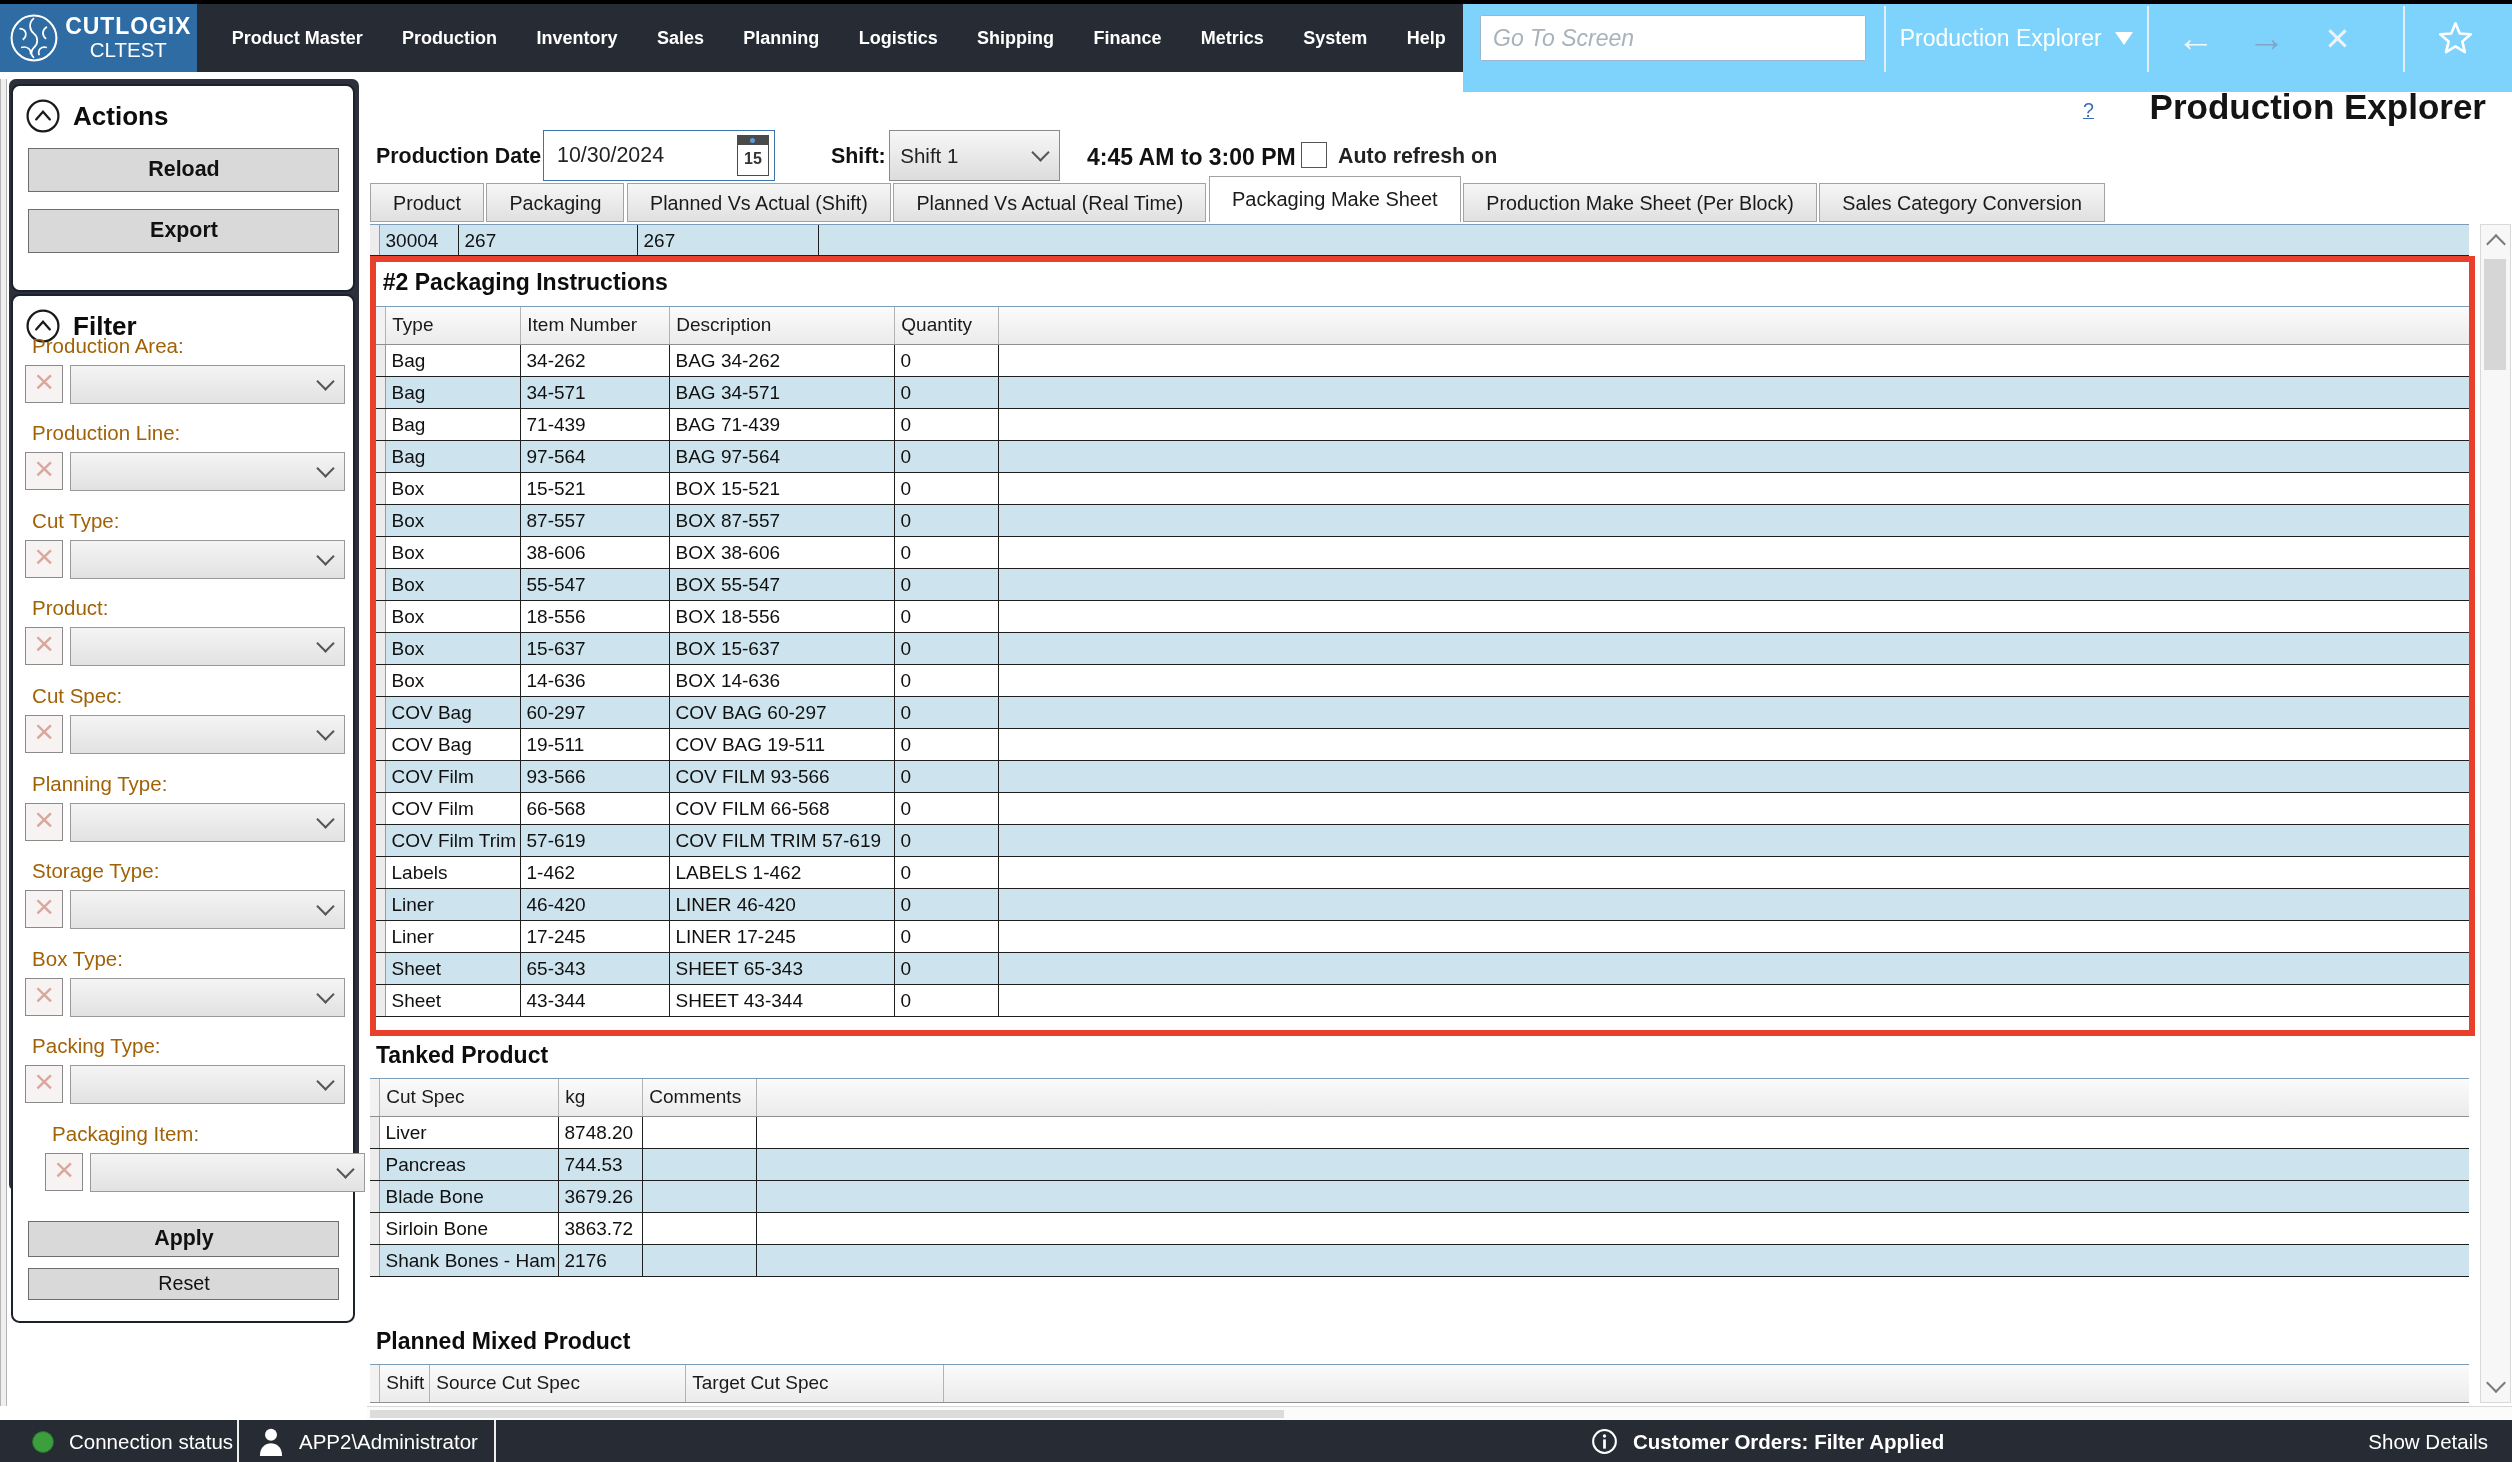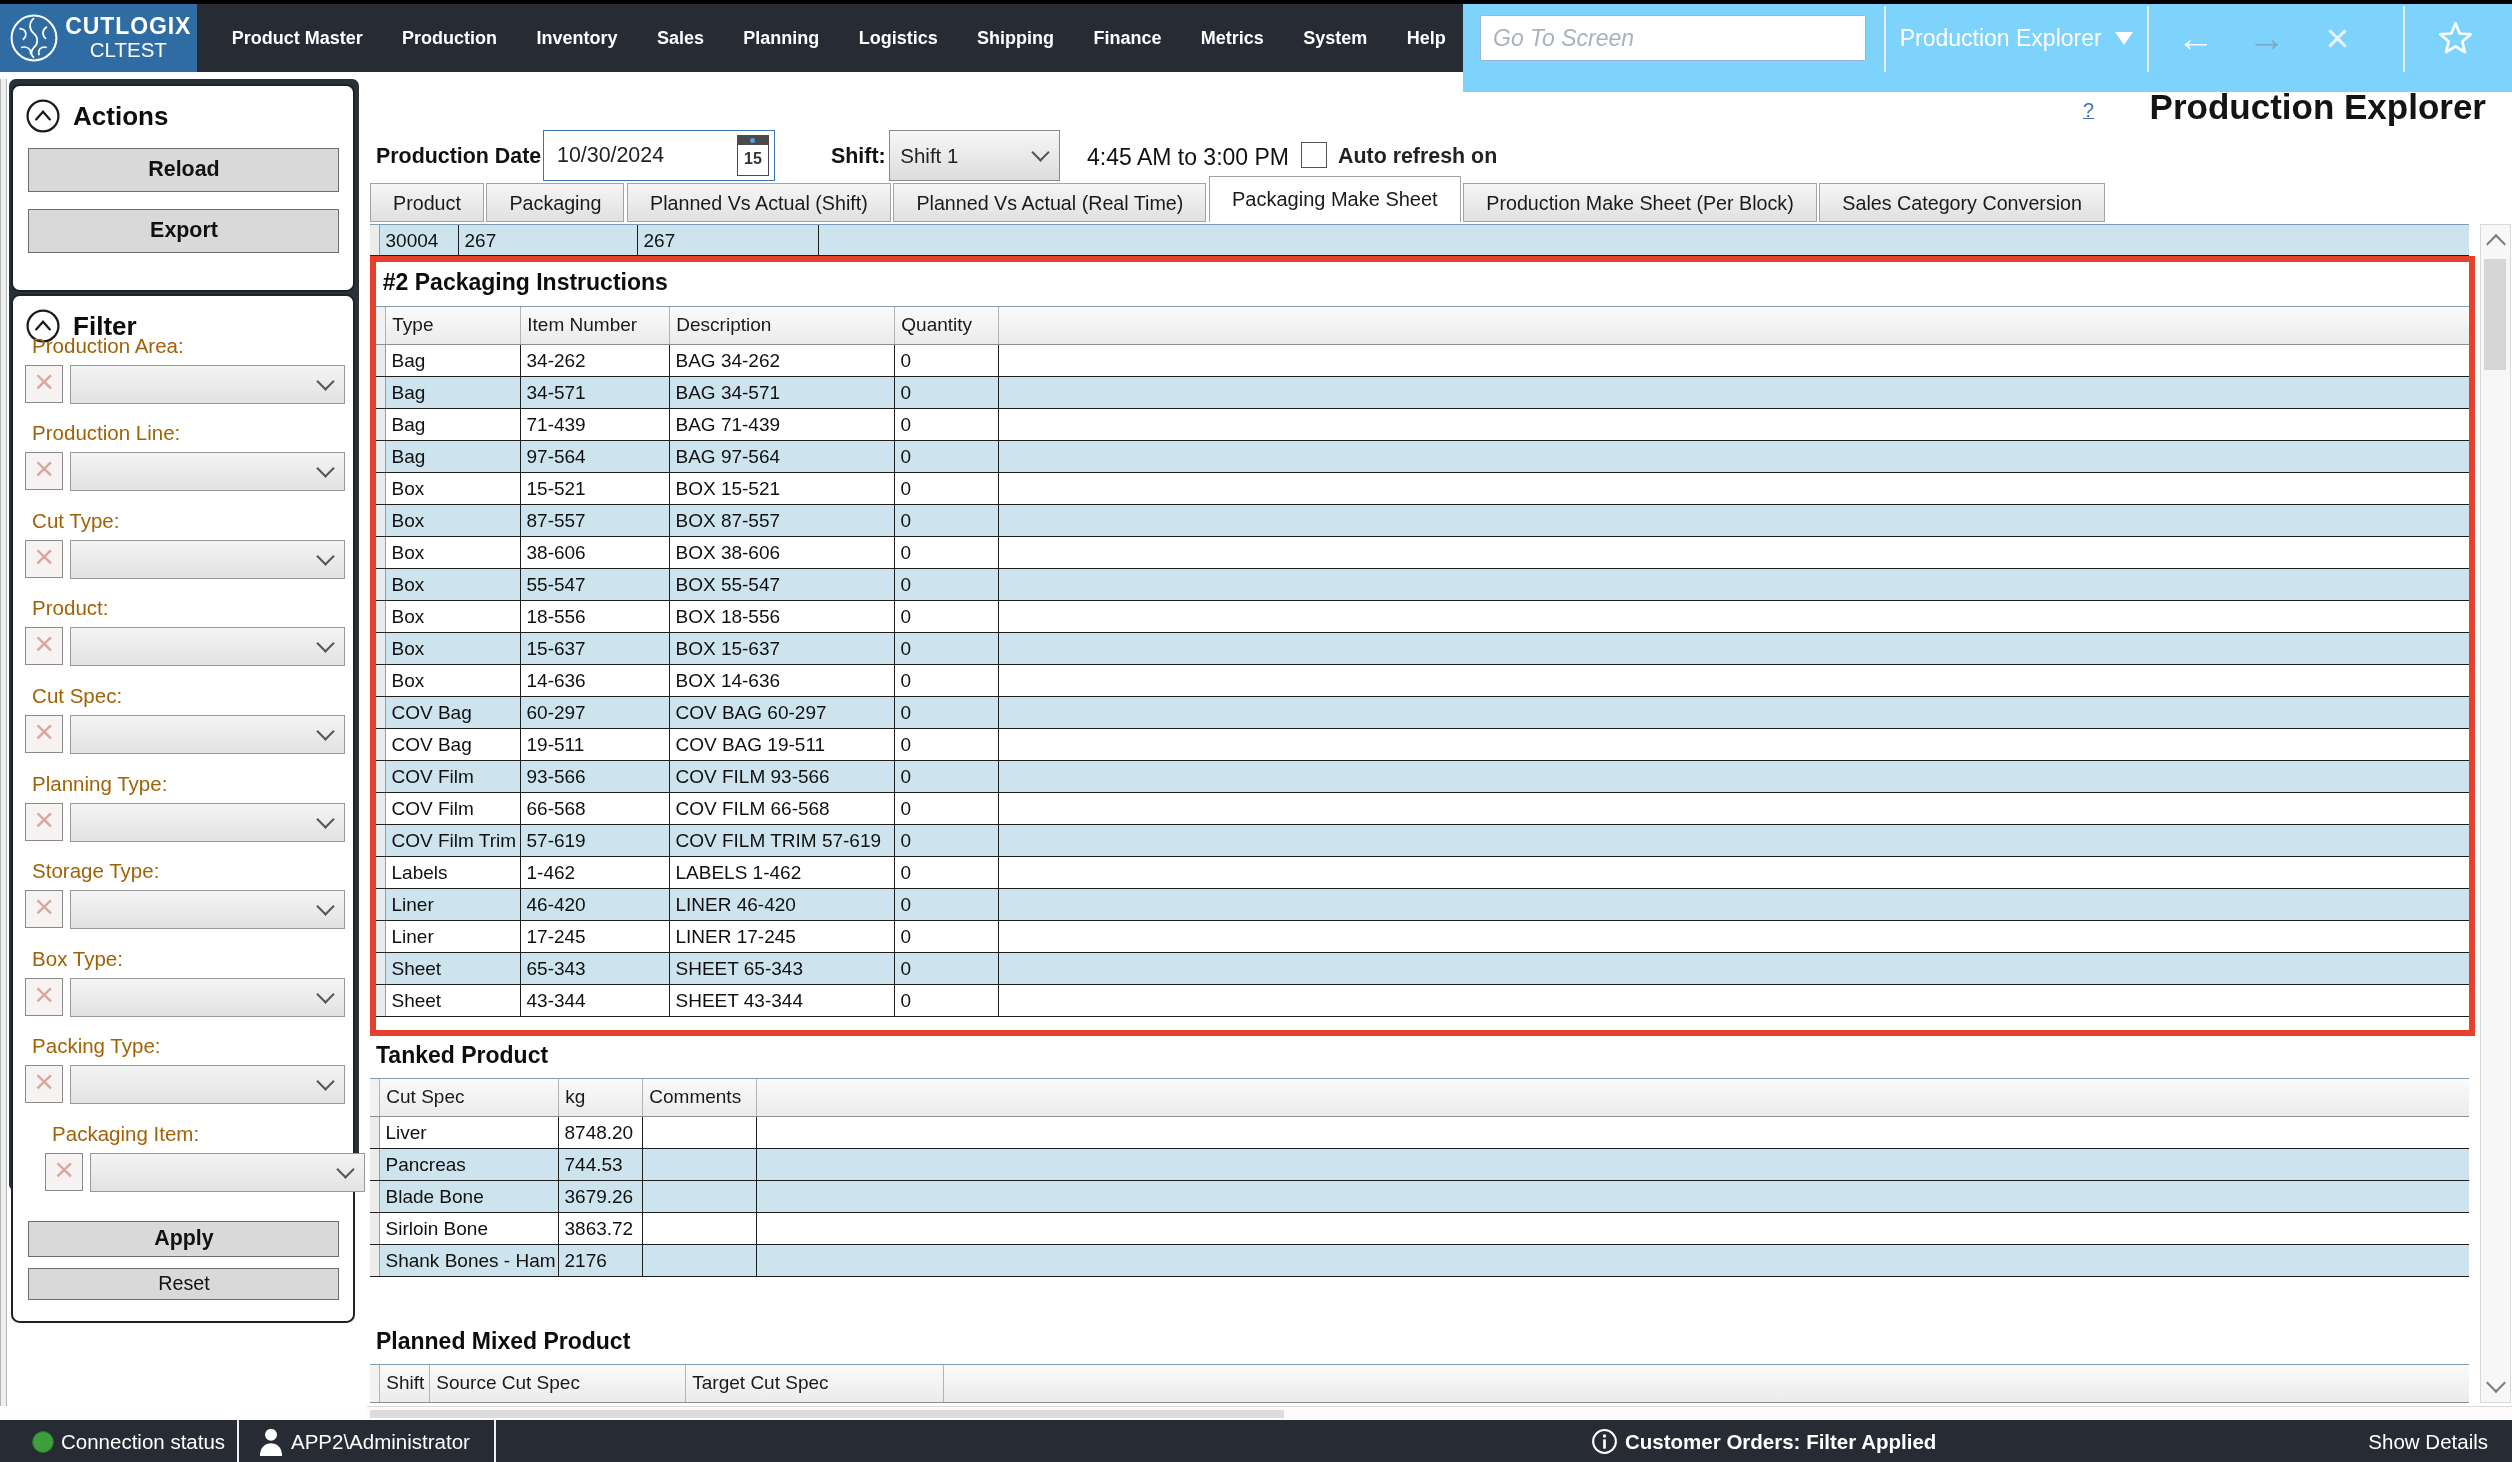--- a/index.html
+++ b/index.html
@@ -35,21 +35,21 @@
               font-family:"Liberation Sans",sans-serif;font-size:21.4px;padding-left:13px;color:#222}
   .cal-btn{position:absolute;left:737px;top:135px;width:32px;height:41px;background:#fff;border:1.7px solid #4a4a4a;box-sizing:border-box;cursor:pointer}
   .cal-top{height:8.5px;background:#4a4a4a;position:relative}
   .cal-dot{position:absolute;left:12px;top:1.7px;width:5.1px;height:5.1px;border-radius:50%;background:#5a9bd8}
   .cal-day{font-size:16px;font-weight:700;text-align:center;color:#333;line-height:27px}
   .select{position:absolute;display:flex;align-items:center;background:linear-gradient(#f7f7f7,#dcdcdc);
           border:1.7px solid #8a8a8a;box-sizing:border-box;cursor:pointer}
   .shift-select{left:889px;top:130px;width:171px;height:51px}
   .select-label{font-size:20.5px;color:#222;padding-left:10.3px;flex:1}
   .chev-down{width:11px;height:11px;border-right:2.6px solid #555;border-bottom:2.6px solid #555;transform:rotate(45deg);margin-right:12px;margin-top:-5.1px}
-  .shift-time{position:absolute;left:1087px;top:144px;font-size:23px;font-weight:400}
+  .shift-time{position:absolute;left:1087px;top:144px;font-size:23px;font-weight:700}
   .checkbox{position:absolute;left:1301px;top:142px;width:26px;height:26px;background:#fff;border:1.7px solid #555;box-sizing:border-box;cursor:pointer}
   .auto-lbl{position:absolute;left:1338px;top:144px;font-size:21.4px;color:#222;font-weight:700}
   .help-mark{position:absolute;left:2083px;top:99px;font-size:19.7px;color:#3b6fb5;text-decoration:underline;cursor:pointer}
   .page-title{position:absolute;right:26px;top:87px;font-size:35px;font-weight:700;color:#141414}
 
   
   .tabstrip{position:absolute;left:370px;top:176px;height:46px;display:flex;align-items:flex-end;gap:2.6px}
   .tab{height:39px;line-height:38px;padding:0 22px;font-size:19.7px;color:#1a1a1a;background:linear-gradient(#f6f6f6,#e0e0e0);
        border:0.9px solid #a3a3a3;box-sizing:border-box;cursor:pointer;white-space:nowrap}
   .tab.active{height:46px;line-height:44px;background:#fff;border-bottom:none;font-size:20px}
@@ -116,21 +116,21 @@
   .filter-field{position:absolute;left:0;width:344px}
   .ff-label{font-size:20.5px;color:#a16207;margin-left:19px}
   .ff-row{display:flex;align-items:center;margin:6.8px 0 0 12px;gap:6.8px}
   .x-btn{width:38px;height:38px;background:#f7f3f2;border:1.7px solid #8a8a8a;box-sizing:border-box;cursor:pointer;
          color:#d9a79d;font-size:34px;line-height:31px;text-align:center;font-weight:400}
   .ff-select{position:relative;display:flex;align-items:center;width:275px;height:39px;background:linear-gradient(#f4f4f4,#e2e2e2);
              border:1.7px solid #999;box-sizing:border-box;cursor:pointer}
 
   
   .statusbar{position:absolute;left:0;top:1420px;width:2512px;height:43px;background:#272b33}
-  .sb-item{position:absolute;top:0;height:43px;display:flex;align-items:center;color:#fff;font-size:20.5px;gap:7px}
+  .sb-item{position:absolute;top:0;height:43px;display:flex;align-items:center;color:#fff;font-size:20.5px;gap:15px}
   .sb-sep{position:absolute;top:0;height:43px;width:1.7px;background:#eee}
   .green-dot{width:22px;height:22px;border-radius:50%;background:#3c9e3c;border:1.7px solid #2a6d2a;box-sizing:border-box}
   .sb-msg{font-weight:700}
   .sb-right{right:24px}
 </style>
 </head>
 <body>
 
 <div id="root">
 

